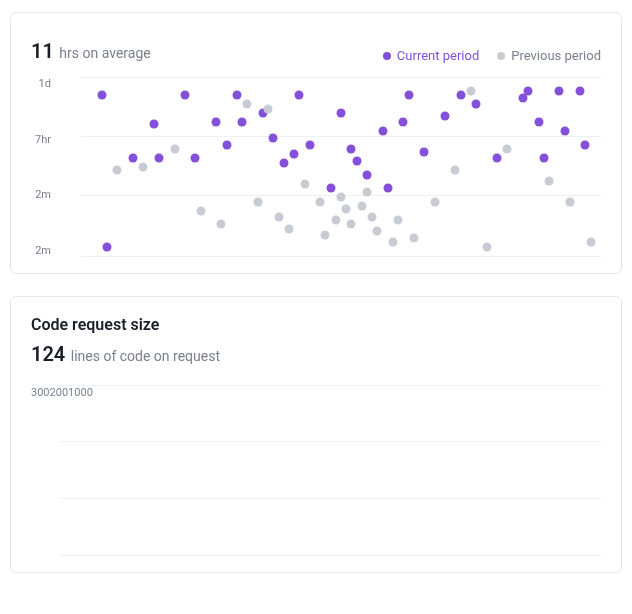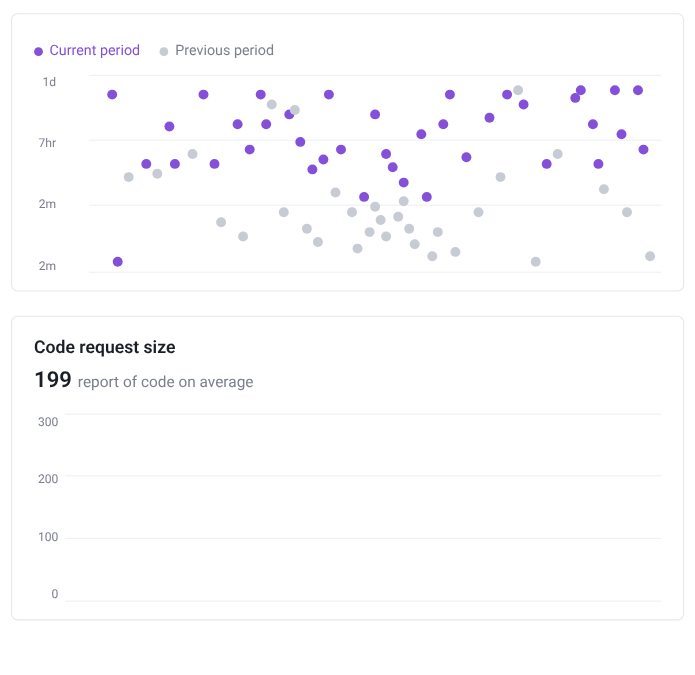--- a/index.html
+++ b/index.html
@@ -51,33 +51,37 @@
   .scatter-wrap{display:flex; margin-top:14px;gap:24px;}
   .y-axis{display:flex;flex-direction:column;justify-content:space-between;font-size:11px;color:var(--text-mute);width:26px;text-align:right;padding-right:6px;height:180px;}
   .scatter{position:relative;flex:1;height:180px;border-bottom:1px solid var(--grid);}
   .grid-line{position:absolute;left:0;right:0;border-top:1px solid var(--grid);}
   .pt{position:absolute;width:9px;height:9px;border-radius:50%;transform:translate(-50%,50%);}
   .pt.purple{background:var(--accent-purple);}
   .pt.grey{background:var(--grey);}
 
   
   .bar-wrap{display:flex;margin-top:20px;}
-  .bar-y{display:flex;flex-direction:column;justify-content:space-between;font-size:11px;color:var(--text-mute);width:28px;text-align:right;padding-right:6px;height:170px;}
+  .bar-y{display:flex;flex-direction:row;justify-content:space-between;font-size:11px;color:var(--text-mute);width:28px;text-align:right;padding-right:6px;height:170px;}
   .bars{position:relative;flex:1;height:170px;display:flex;align-items:flex-end;gap:14px;padding:0 4px;border-bottom:1px solid var(--grid);}
   .bars .grid-line{z-index:0;}
   .pair{flex:1;display:flex;align-items:flex-end;gap:3px;z-index:1;}
   .bar{flex:1;border-radius:1px;}
   .bar.purple{background:var(--accent-purple);}
   .bar.grey{background:var(--grey);}
 </style>
 </head>
 <body>
 
 <div class="card">
   <div class="metric-row">
+    <div class="metric">
+      <b>11</b>
+      <span>hrs on average</span>
+    </div>
     <div class="legend">
       <div class="leg purple">
         <span class="dot purple"></span>
         <span>Current period</span>
       </div>
       <div class="leg grey">
         <span class="dot grey"></span>
         <span>Previous period</span>
       </div>
     </div>
@@ -164,22 +168,22 @@
         <div class="pt grey" style="left: 90%; bottom: 42%;"></div>
         <div class="pt grey" style="left: 94%; bottom: 30%;"></div>
         <div class="pt grey" style="left: 98%; bottom: 8%;"></div>
       </div>
   </div>
 </div>
 
 <div class="card">
   <div class="title">Code request size</div>
   <div class="metric" style="margin-top:8px">
-    <b>199</b>
-    <span>report of code on average</span>
+    <b>124</b>
+    <span>lines of code on request</span>
   </div>
   <div class="bar-wrap">
     <div class="bar-y">
       <span>300</span>
       <span>200</span>
       <span>100</span>
       <span>0</span>
     </div>
     <div class="bars" id="bars">
       <div class="grid-line" style="bottom:33.3%"></div>

